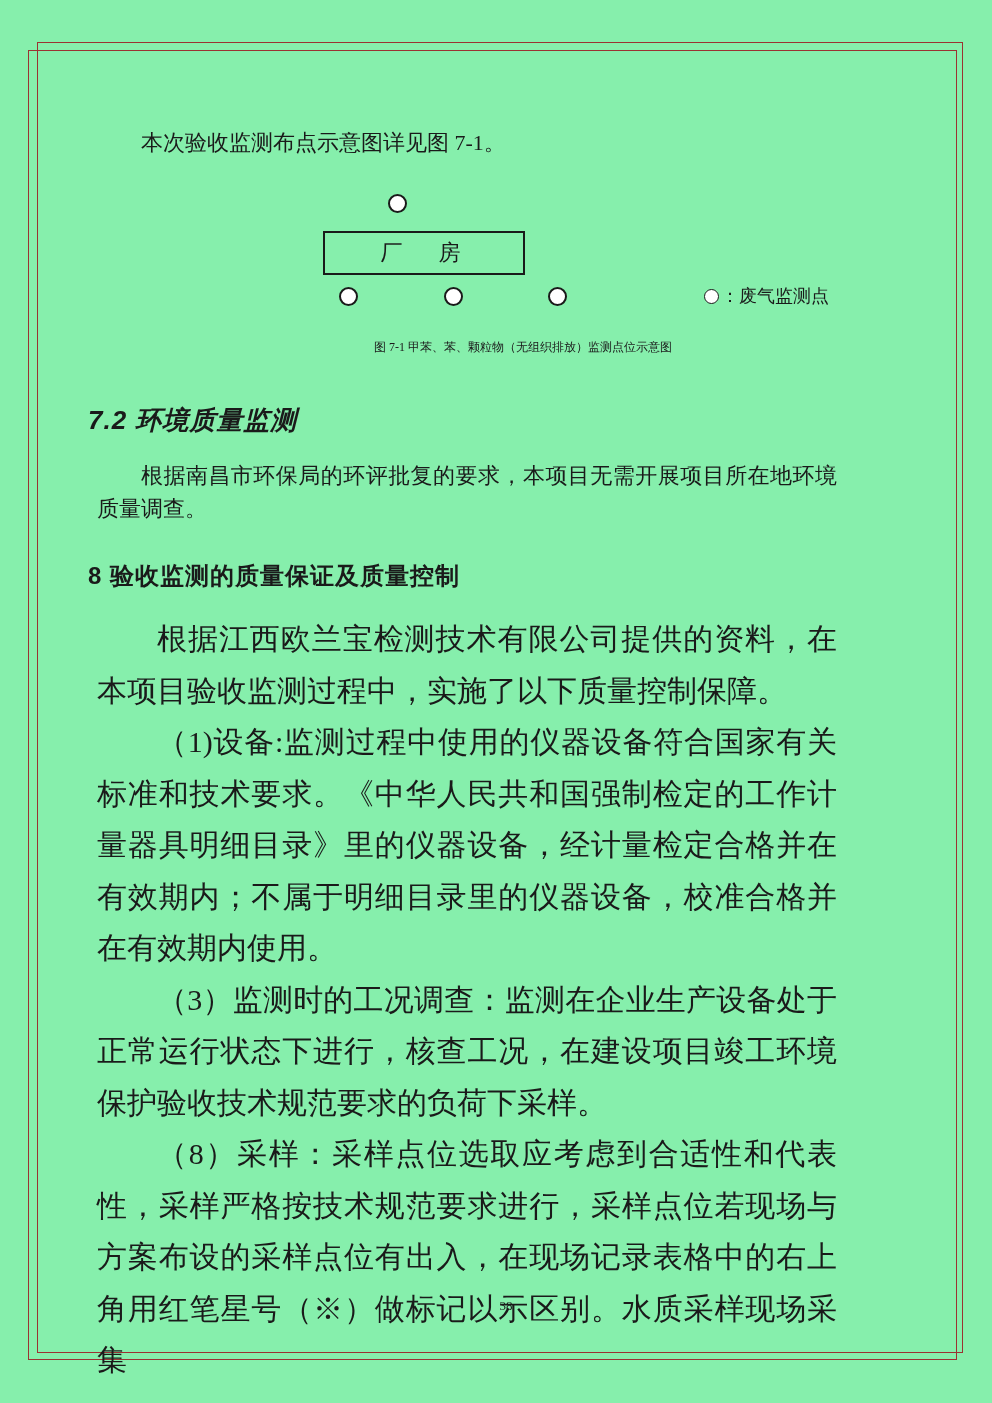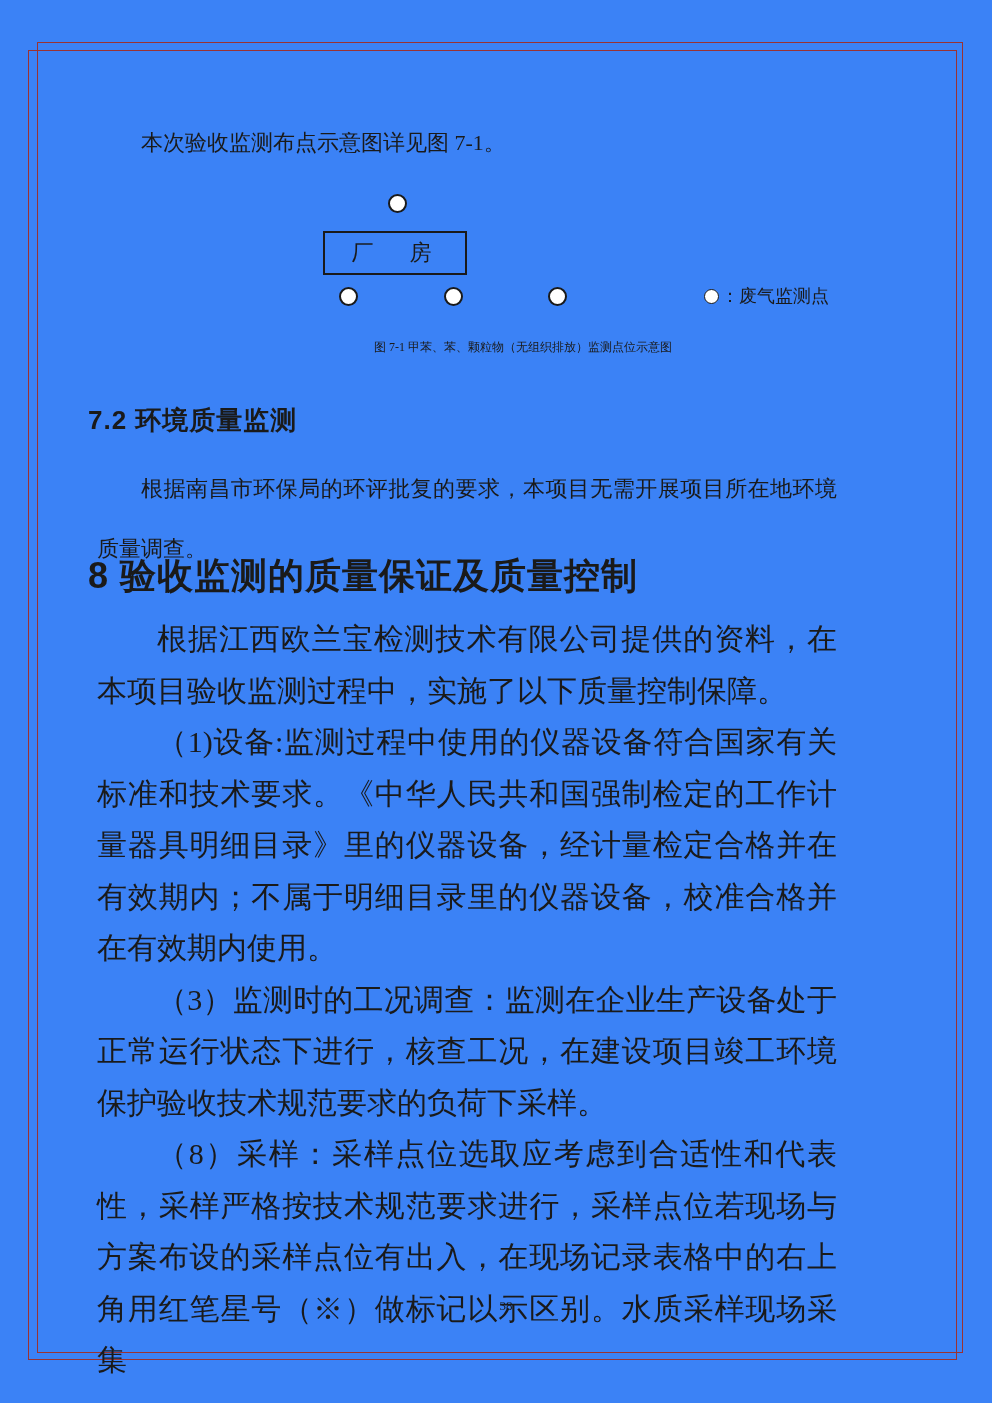--- a/index.html
+++ b/index.html
@@ -1,19 +1,19 @@
 <!DOCTYPE html>
 <html><head>
 <meta charset="utf-8">
 <style>
   html,body { margin:0; padding:0; background:#ffffff; }
   .page {
     position:relative;
     width:992px; height:1403px;
-    background:#3b82f6;
+    background:#86efac;
     color:#1a1a1a;
     font-family:"Liberation Serif","DejaVu Serif",serif;
     overflow:hidden;
   }
   
   .border-a {
     position:absolute; left:28px; top:50px; width:929px; height:1310px;
     border:1.5px solid #9b3232; box-sizing:border-box; pointer-events:none;
   }
   .border-b {
@@ -28,21 +28,21 @@
   .point {
     position:absolute; width:15px; height:15px;
     border:2px solid #1a1a1a; border-radius:50%;
     background:#ffffff; box-sizing:content-box;
   }
   .pt-top  { left:388px; top:194px; }
   .pt-b1   { left:339px; top:287px; }
   .pt-b2   { left:444px; top:287px; }
   .pt-b3   { left:548px; top:287px; }
   .building {
-    position:absolute; left:323px; top:231px; width:144px; height:44px;
+    position:absolute; left:323px; top:231px; width:202px; height:44px;
     border:2px solid #1a1a1a; box-sizing:border-box;
     display:flex; align-items:center; justify-content:center;
   }
   .building-label { font-size:22px; letter-spacing:7px; }
   .legend {
     position:absolute; left:704px; top:287px;
     display:flex; align-items:center;text-align:right;
   }
   .legend-circle {
     width:13px; height:13px; border:1.5px solid #1a1a1a; border-radius:50%;
@@ -50,31 +50,31 @@
   }
   .legend-label { font-size:18px; line-height:18px; }
   .figure-caption {
     position:absolute; left:143px; top:333px; width:760px;
     font-size:12px; line-height:28px; text-align:center;
   }
   
   .h72 {
     position:absolute; left:88px; top:403px;
     font-family:"Liberation Sans","DejaVu Sans",sans-serif;
-    font-size:26px; font-weight:bold; line-height:34px; letter-spacing:1px;
+    font-size:26px; font-weight:bold; line-height:34px; letter-spacing:1px;font-style:italic;
   }
   .h8 {
     position:absolute; left:88px; top:558px;
     font-family:"Liberation Sans","DejaVu Sans",sans-serif;
-    font-size:36px; font-weight:bold; line-height:36px; letter-spacing:1px;
+    font-size:24px; font-weight:bold; line-height:36px; letter-spacing:1px;
   }
   
   .para72 {
     position:absolute; left:97px; top:459px; width:740px;
-    font-size:22px; line-height:60px; text-indent:2em;
+    font-size:22px; line-height:33px; text-indent:2em;
     text-align:justify; text-justify:inter-character;
   }
   .body8 {
     position:absolute; left:97px; top:613px; width:740px;
     font-size:30px; line-height:51.5px;
     text-align:justify; text-justify:inter-character;
   }
   .body8 p { margin:0; text-indent:2em; }
   .page-number {
     position:absolute; left:0; top:1296px; width:992px;

